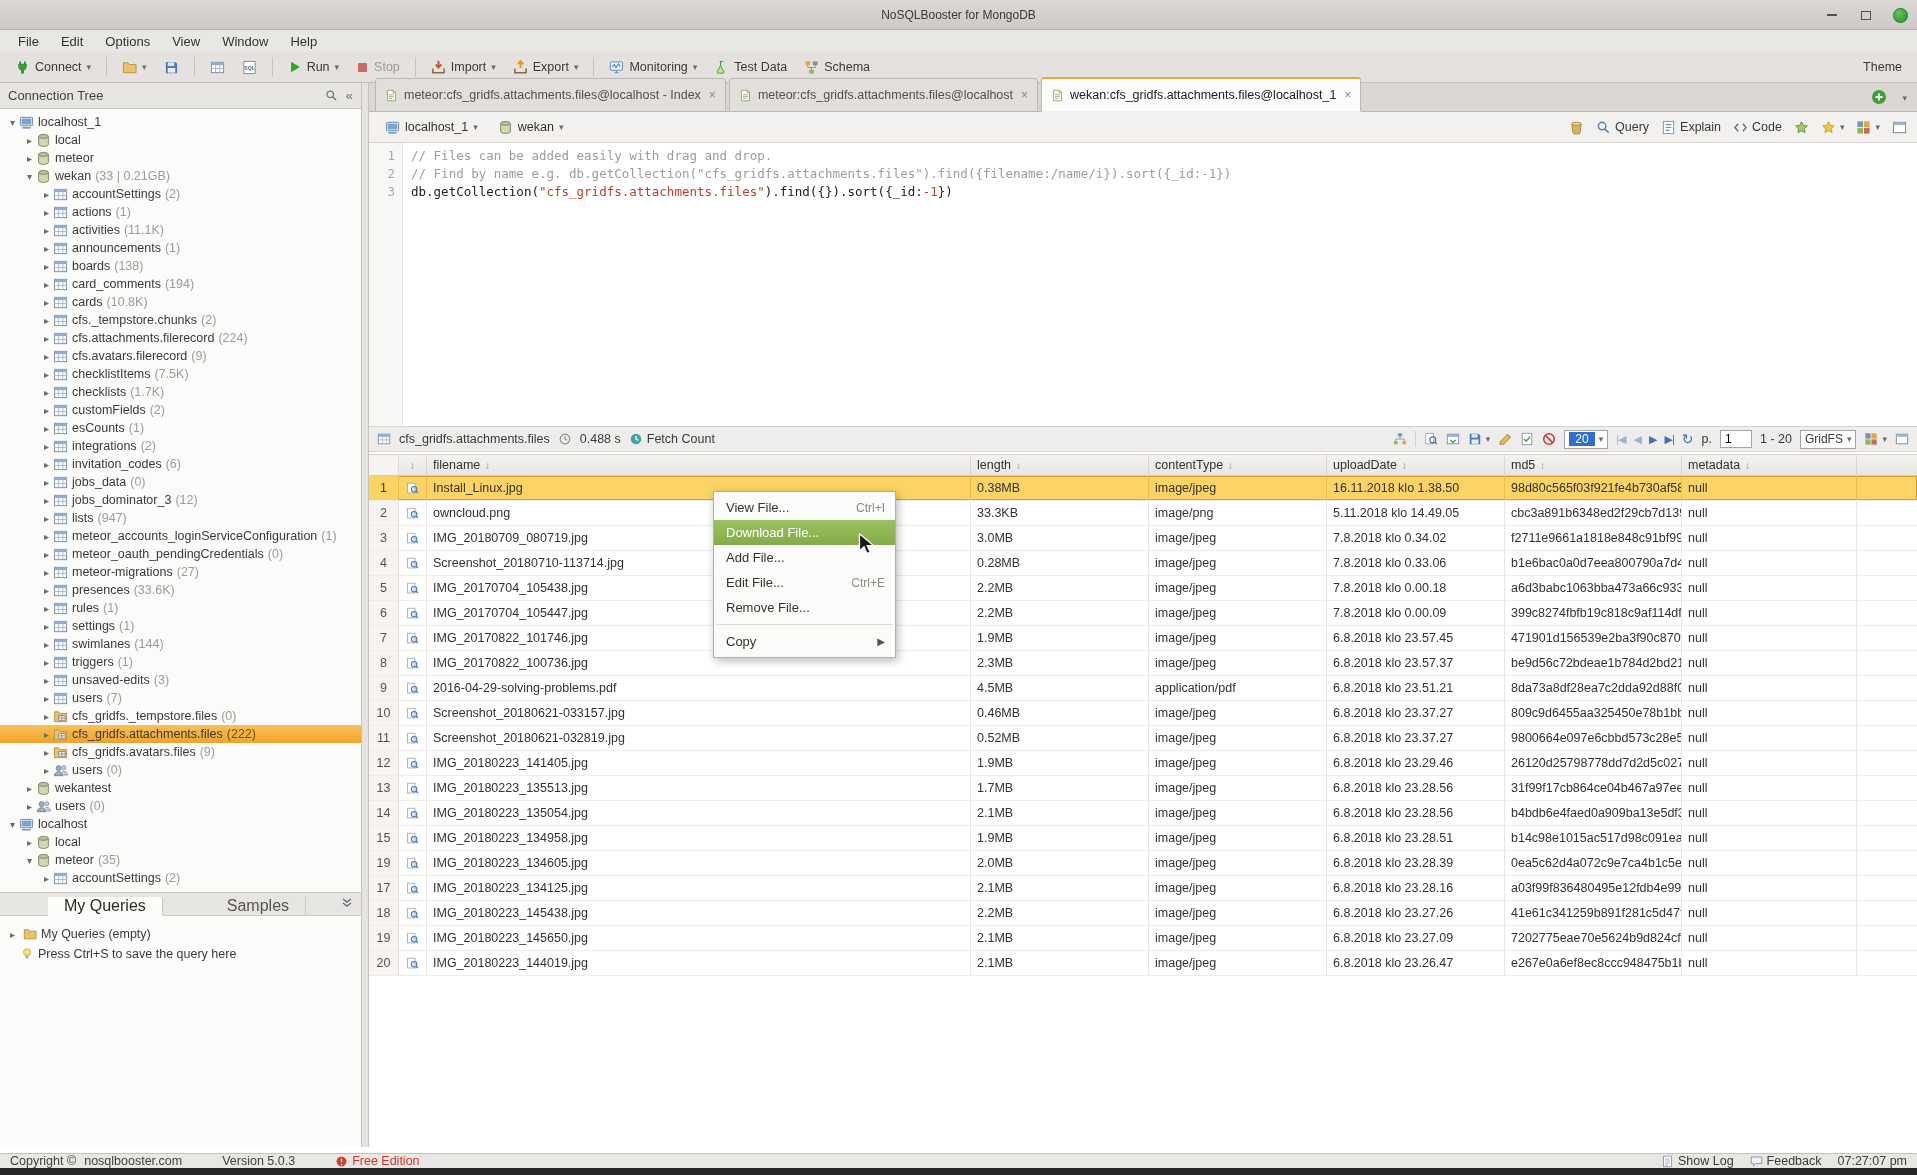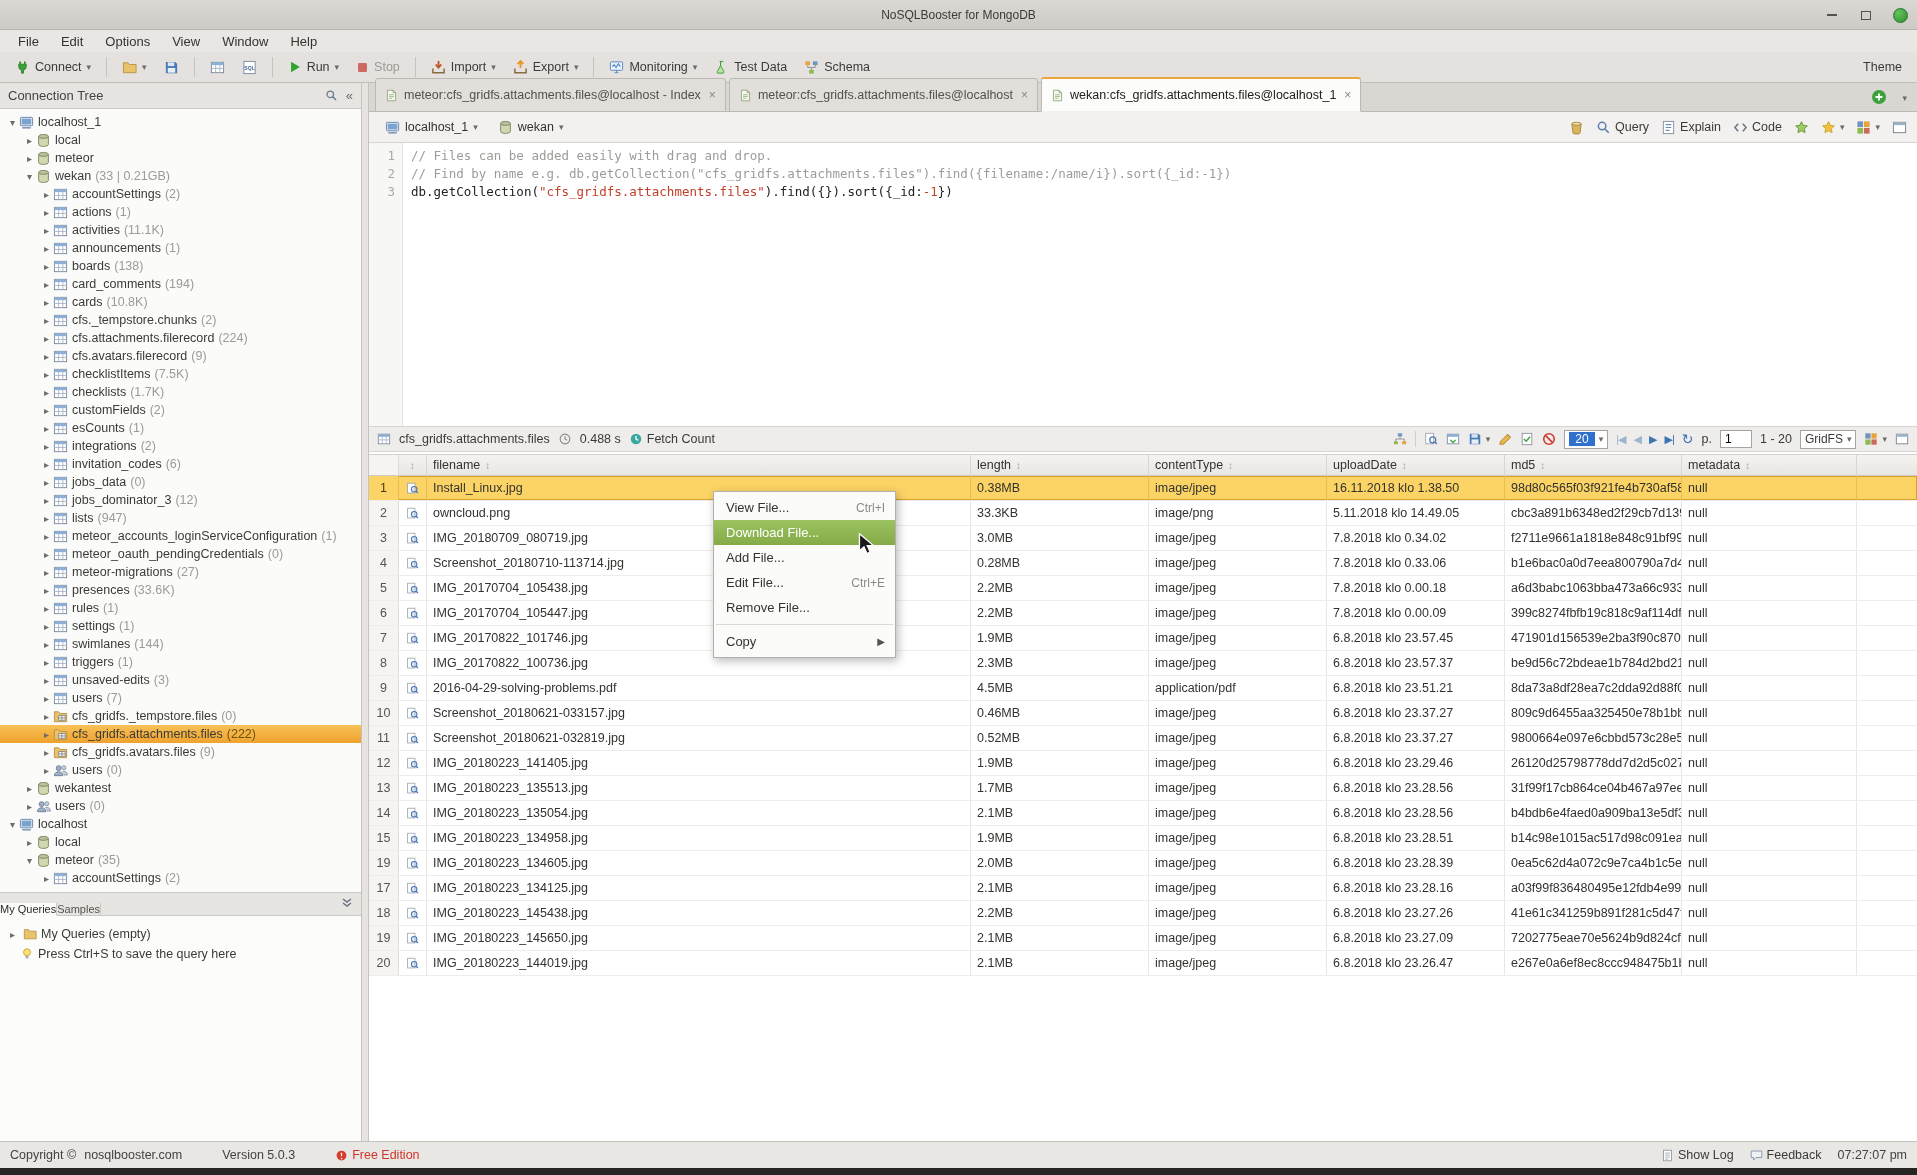--- a/index.html
+++ b/index.html
@@ -45,21 +45,21 @@
   .tree-item { height:18px; display:flex; align-items:center; white-space:nowrap; font-size:12.5px; color:#3a3a38; }
   .tree-item.sel { background:linear-gradient(#f8c157,#efa22e); }
   .tw { width:13px; flex:none; text-align:center; color:#6f6d6a; font-size:10px; }
   .ti { width:15px; height:15px; flex:none; margin-right:4px; }
   .ti svg { width:15px; height:15px; }
   .tc { color:#9b9b98; margin-left:4px; }
   .tree-item.sel .tc { color:#6b5310; }
 
   .queries-panel { height:255px; border-top:1px solid #ccc9c5; display:flex; flex-direction:column; background:#fcfcfb; }
   .qtabs { height:23px; background:#e7e5e2; border-bottom:1px solid #ccc9c5; display:flex; align-items:stretch; position:relative; }
-  .qtab { padding:0 0; display:flex; align-items:center; font-size:11px; color:#55534f; border-right:1px solid #ccc9c5; }
+  .qtab { padding:0 16px; display:flex; align-items:center; font-size:16px; color:#55534f; border-right:1px solid #ccc9c5;margin-left:48px; }
   .qtab.active { background:#fcfcfb; color:#2b2a28; margin-bottom:-1px; border-bottom:1px solid #fcfcfb; }
   .q-collapse { position:absolute; right:8px; top:4px; }
   .qcontent { padding:8px 6px; }
   .qrow { display:flex; align-items:center; gap:4px; height:20px; font-size:12.5px; color:#3a3a38; }
   .qrow.hint { padding-left:14px; }
   .qrow svg { width:14px; height:14px; }
 
   
   .tabstrip { height:29px; background:#dad7d3; border-bottom:1px solid #bcb9b5;
     display:flex; align-items:flex-end; padding-left:6px; position:relative; flex:none; }
@@ -124,21 +124,21 @@
   .c-type     { width:178px; flex:none; }
   .c-date     { width:178px; flex:none; }
   .c-md5      { width:177px; flex:none;text-align:center; }
   .c-meta     { width:175px; flex:none; }
   .trow.sel { background:#fbd465; box-shadow:inset 0 0 0 1px #d9a02a; }
   .trow.sel .cell { border-right-color:#e9bd4e; }
   .trow.sel .c-num { background:#fbd465; color:#4a3c10; }
   .tfill { flex:1; background:#fff; }
 
   
-  .statusbar { position:absolute; left:0; right:0; bottom:7px; height:27px; background:#e9e7e4;
+  .statusbar { position:absolute; left:0; right:0; bottom:7px; height:15px; background:#e9e7e4;
     border-top:1px solid #c5c2bf; display:flex; align-items:center; padding:0 10px; gap:8px; font-size:12.5px; color:#44423f; }
   .statusbar svg { width:13px; height:13px; }
   .sb-gap { width:24px; }
   .edition { color:#cf342b; display:flex; align-items:center; gap:4px; }
   .sb-right { margin-left:auto; display:flex; align-items:center; gap:16px; }
   .bottomstrip { position:absolute; left:0; right:0; bottom:0; height:7px; background:#282624; }
 
   
   .ctxmenu { position:absolute; left:713px; top:491px; width:183px; background:#fbfbfa;
     border:1px solid #b3b0ac; box-shadow:2px 3px 9px rgba(0,0,0,.28); padding:3px 0; z-index:50; font-size:13px; }

